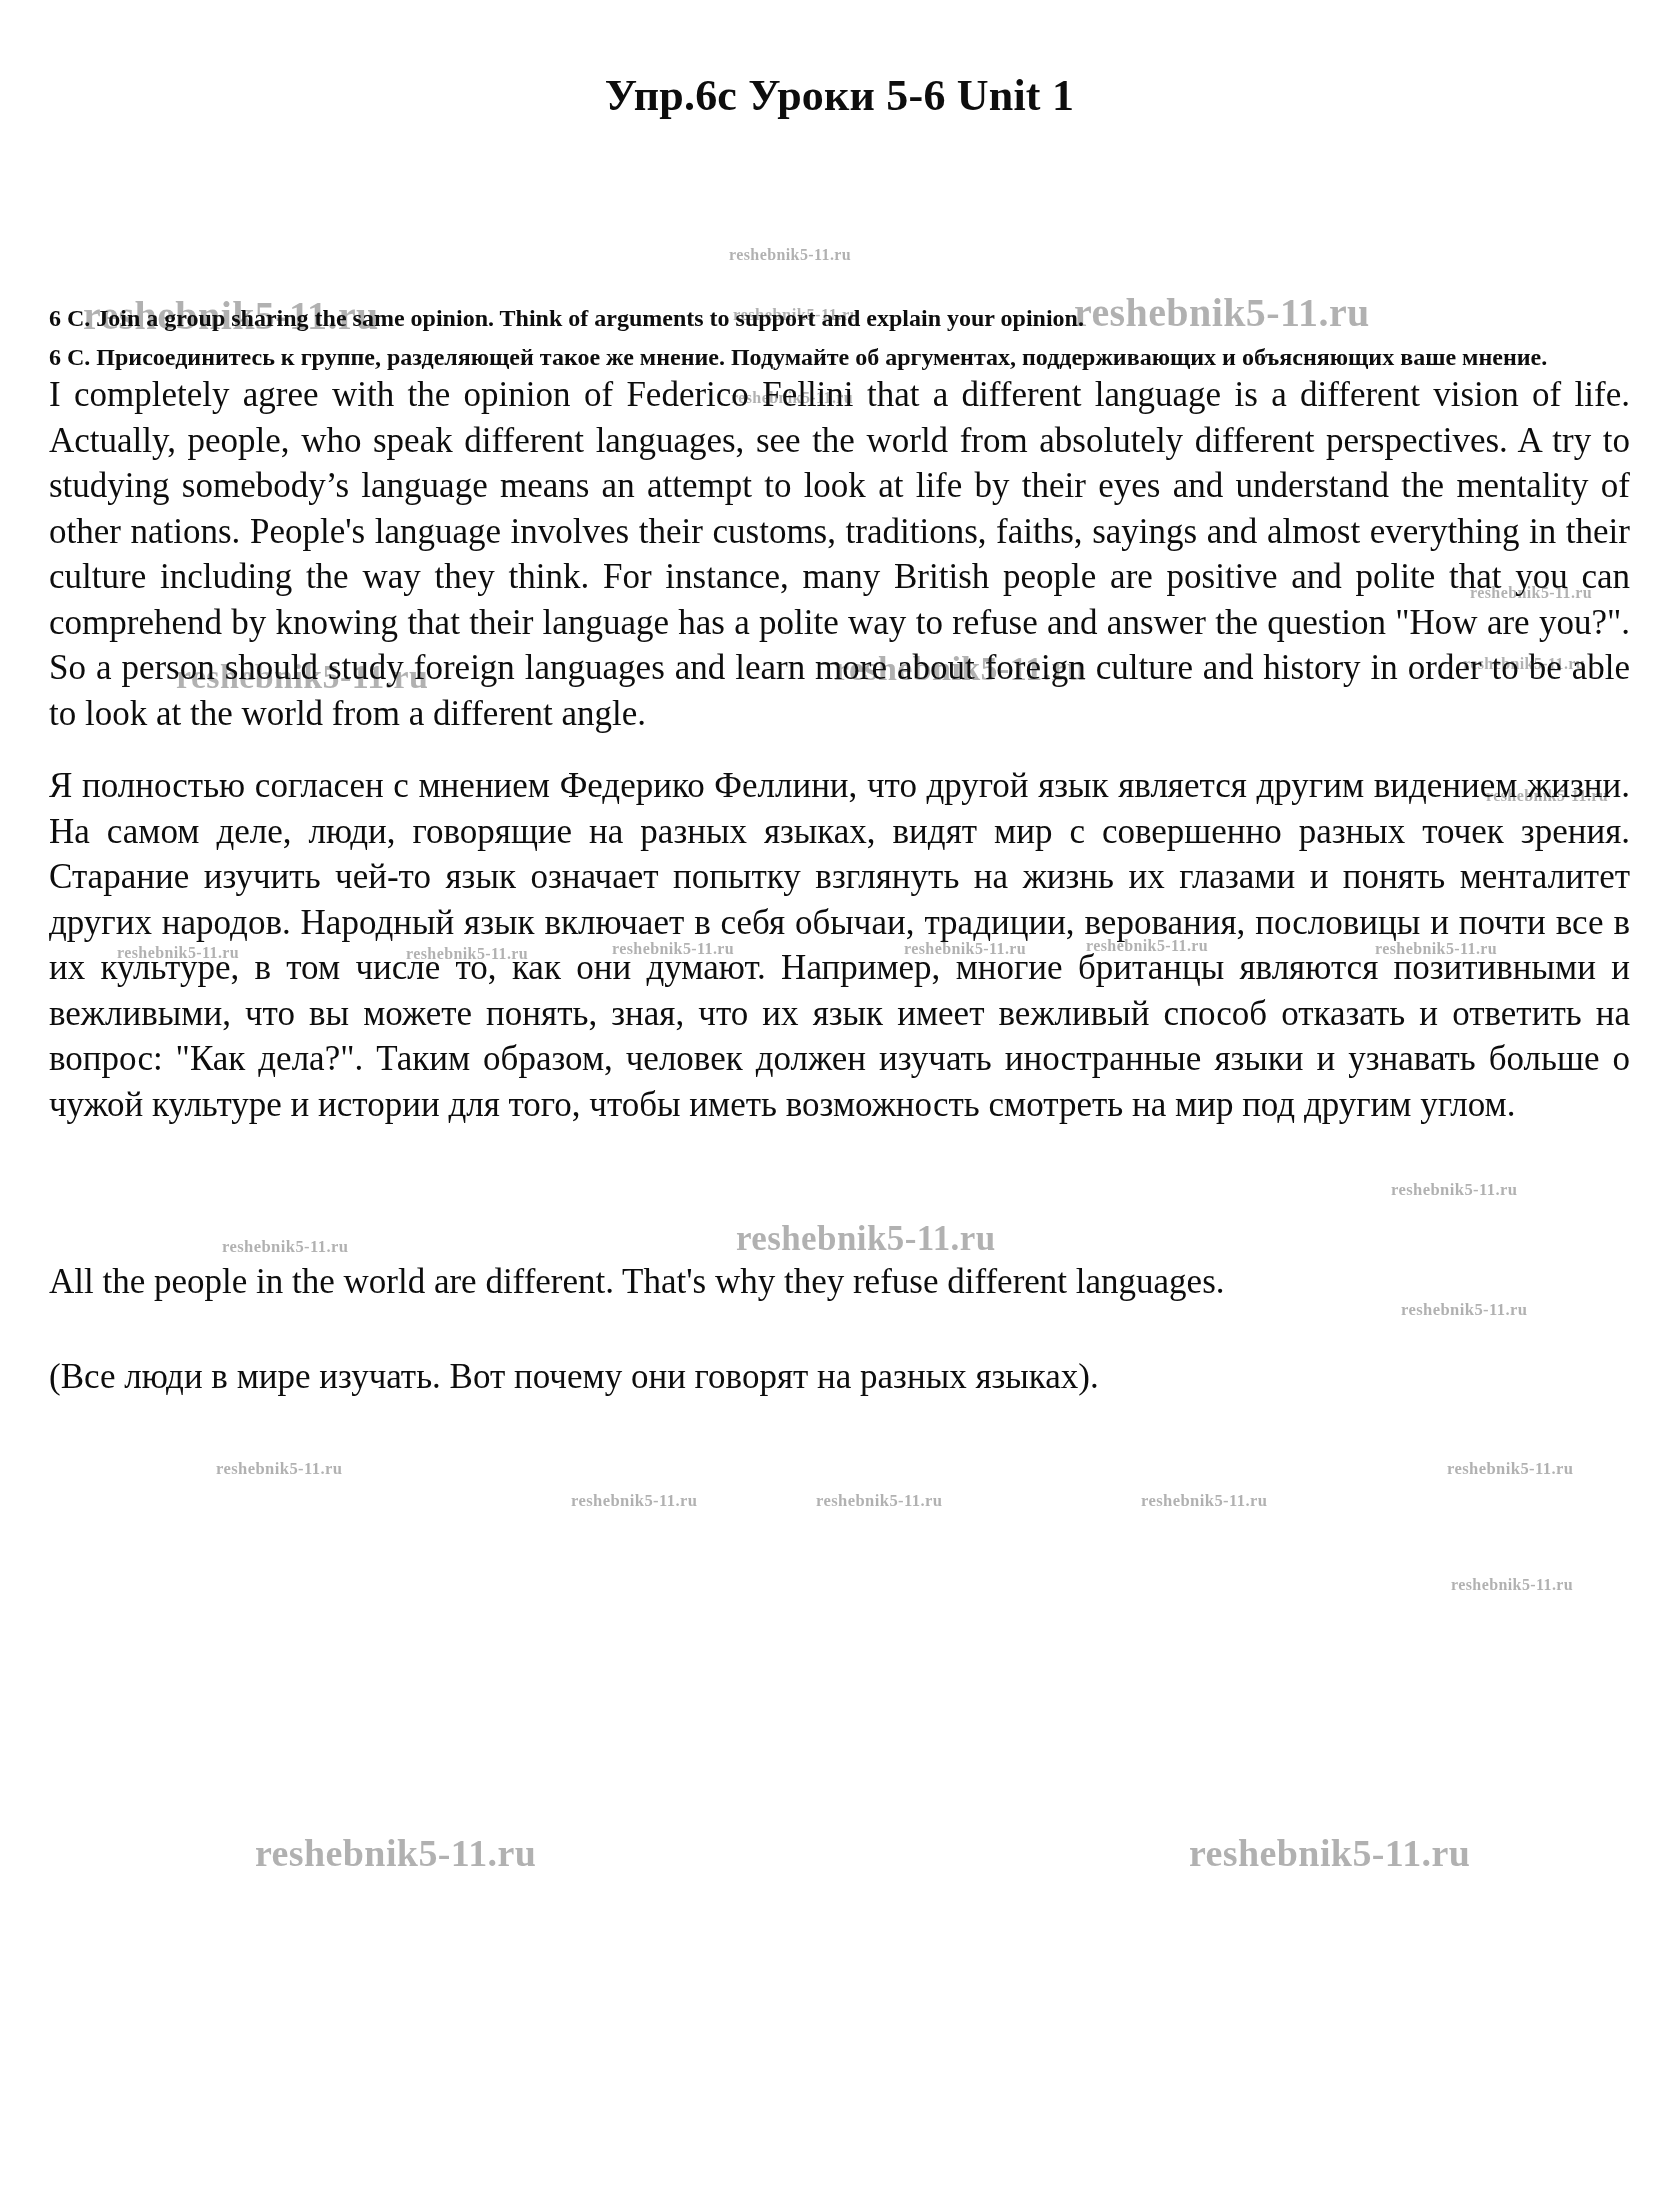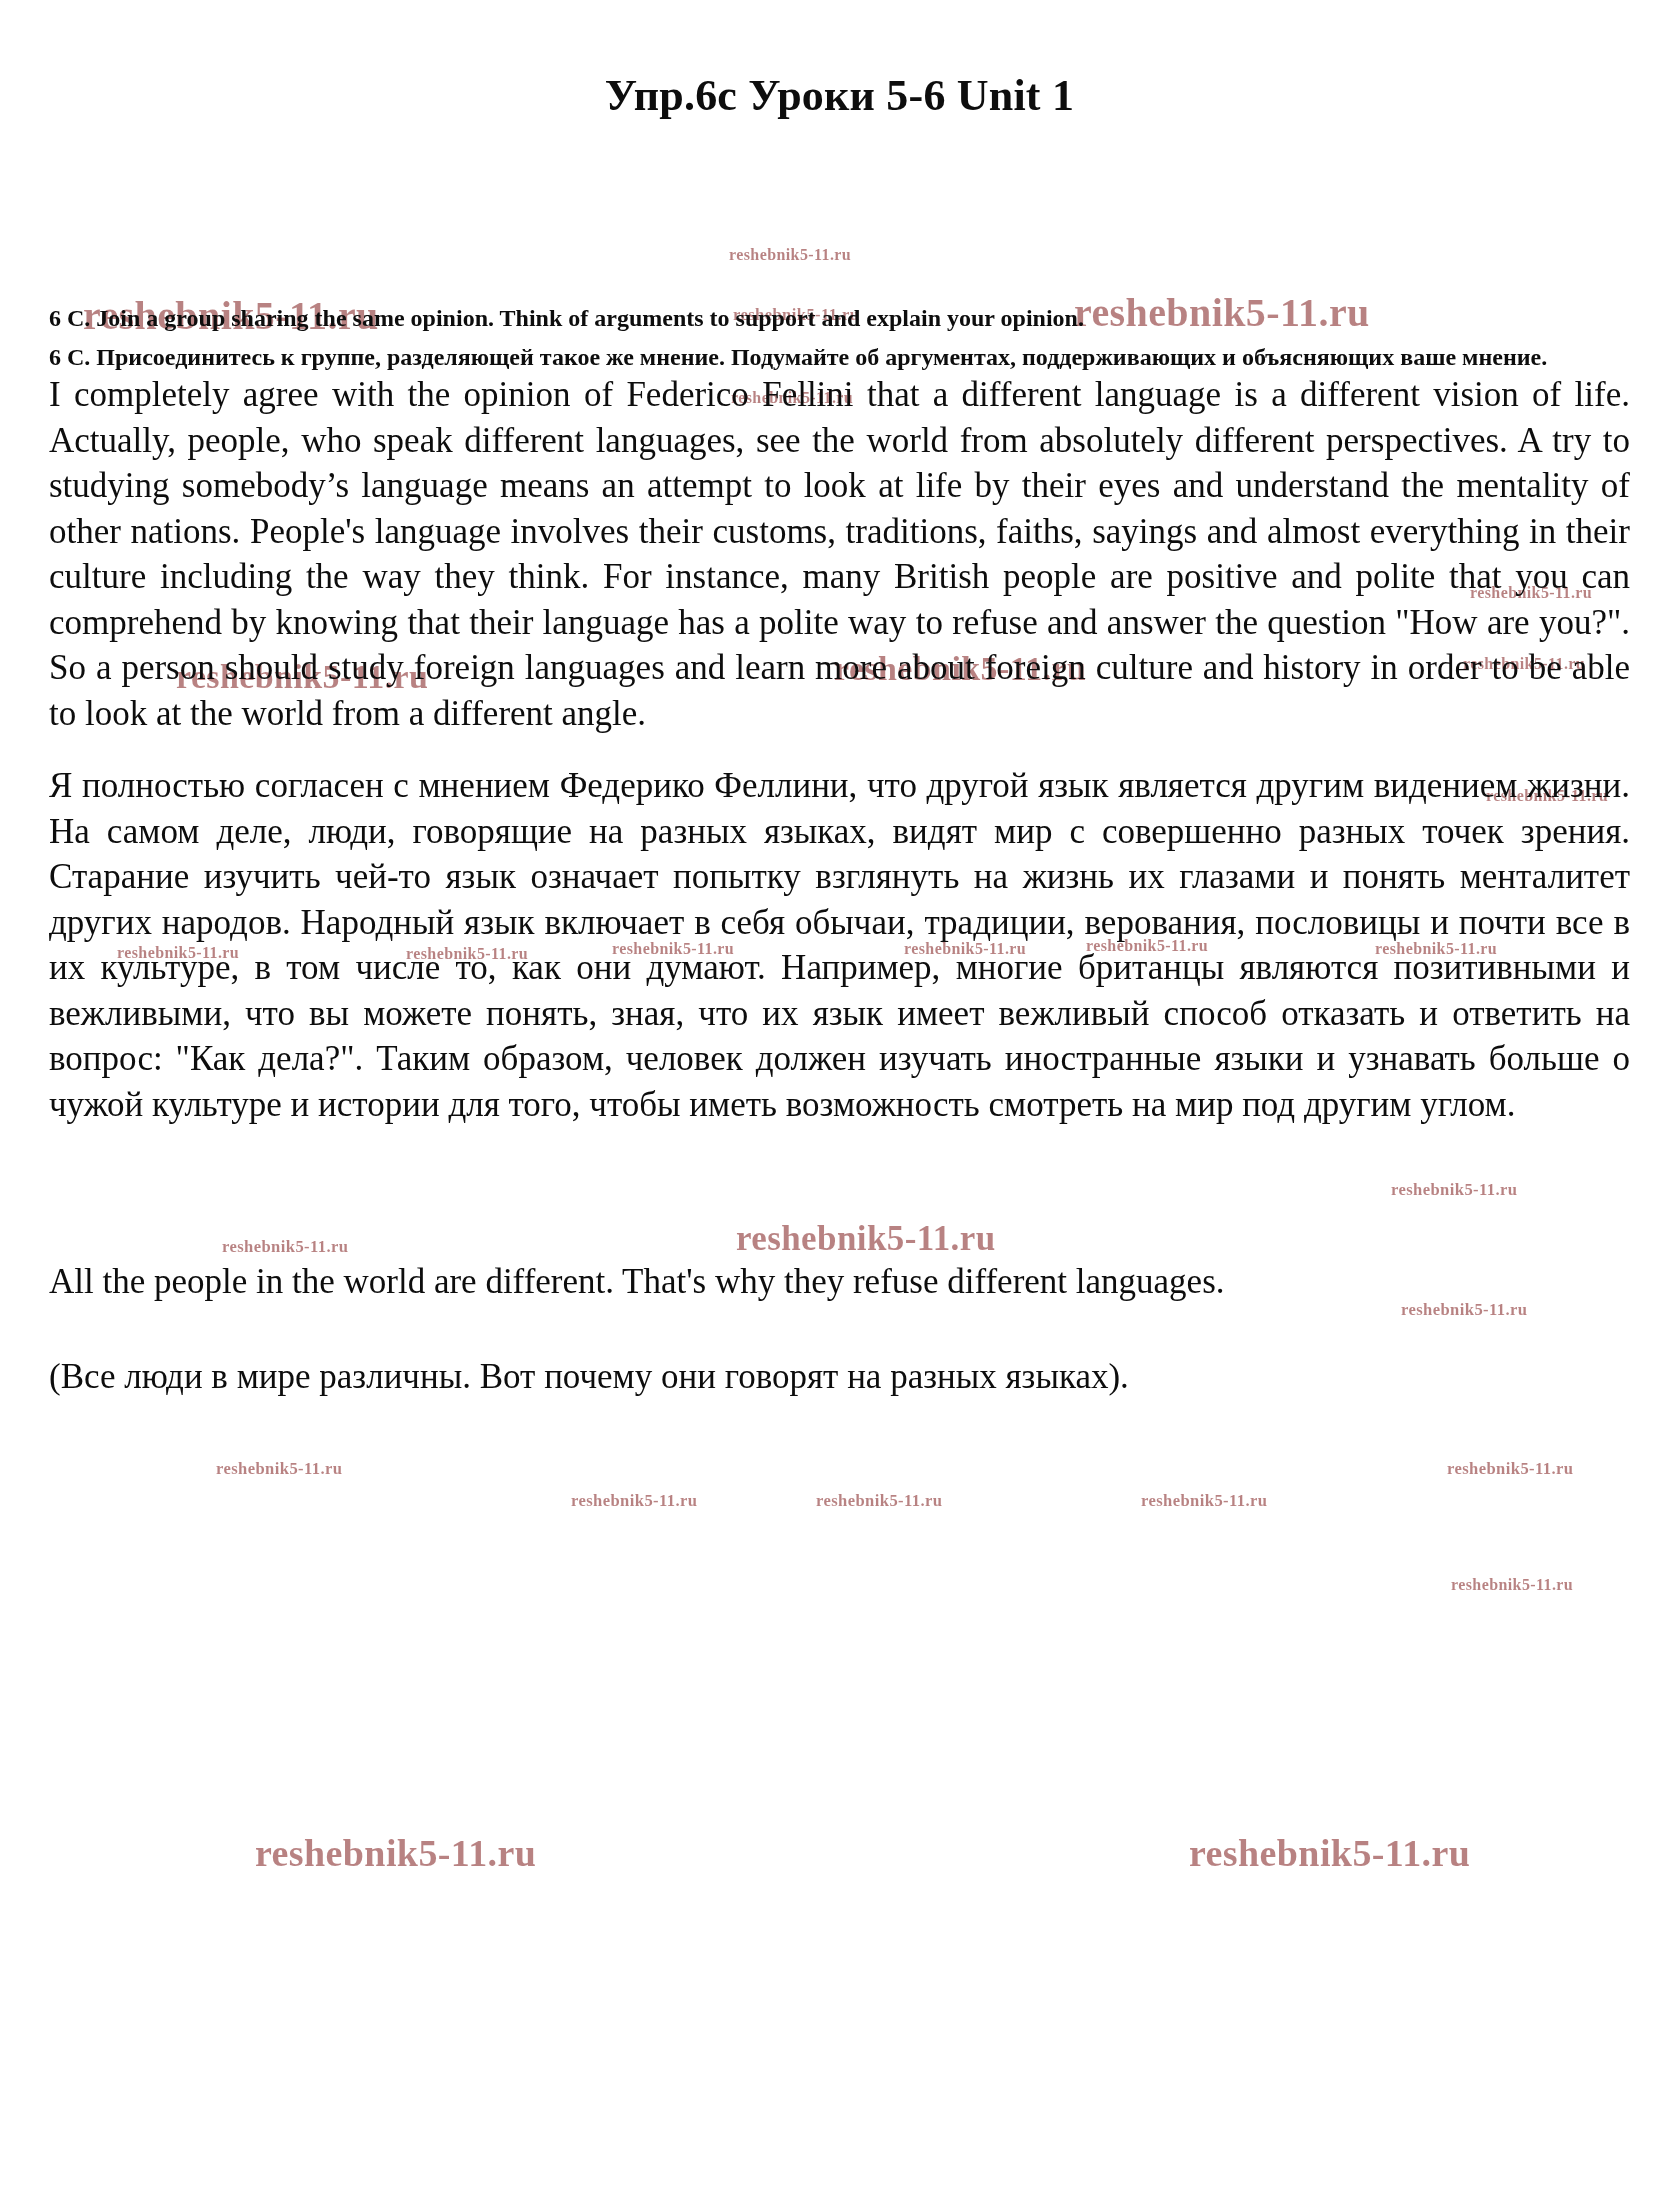--- a/index.html
+++ b/index.html
@@ -80,21 +80,21 @@
   .wm-layer {
     position: absolute;
     inset: 0;
     pointer-events: none;
     z-index: 2;
   }
   .wm {
     position: absolute;
     font-family: "Liberation Serif", serif;
     font-weight: bold;
-    color: #7f1d1d;
+    color: #737373;
     opacity: 0.55;
     white-space: nowrap;
     letter-spacing: 0.4px;
     text-shadow: 0 0.8px 0 rgba(255,255,255,0.6);
   }
 </style>
 </head>
 <body>
 
 <div class="page">
@@ -137,17 +137,17 @@
     <p class="task-ru">6 C. Присоединитесь к группе, разделяющей такое же мнение. Подумайте об аргументах, поддерживающих и объясняющих ваше мнение.</p>
   </div>
 
   <div class="body-block">
     <p class="para para-en">I completely agree with the opinion of Federico Fellini that a different language is a different vision of life. Actually, people, who speak different languages, see the world from absolutely different perspectives. A try to studying somebody’s language means an attempt to look at life by their eyes and understand the mentality of other nations. People's language involves their customs, traditions, faiths, sayings and almost everything in their culture including the way they think. For instance, many British people are positive and polite that you can comprehend by knowing that their language has a polite way to refuse and answer the question "How are you?". So a person should study foreign languages and learn more about foreign culture and history in order to be able to look at the world from a different angle.</p>
     <p class="para para-ru">Я полностью согласен с мнением Федерико Феллини, что другой язык является другим видением жизни. На самом деле, люди, говорящие на разных языках, видят мир с совершенно разных точек зрения. Старание изучить чей-то язык означает попытку взглянуть на жизнь их глазами и понять менталитет других народов. Народный язык включает в себя обычаи, традиции, верования, пословицы и почти все в их культуре, в том числе то, как они думают. Например, многие британцы являются позитивными и вежливыми, что вы можете понять, зная, что их язык имеет вежливый способ отказать и ответить на вопрос: "Как дела?". Таким образом, человек должен изучать иностранные языки и узнавать больше о чужой культуре и истории для того, чтобы иметь возможность смотреть на мир под другим углом.</p>
   </div>
 
   <div class="tail-block">
     <p class="tail-line">All the people in the world are different. That's why they refuse different languages.</p>
-    <p class="tail-line">(Все люди в мире различны. Вот почему они говорят на разных языках).</p>
+    <p class="tail-line">(Все люди в мире изучать. Вот почему они говорят на разных языках).</p>
   </div>
 
 </div>
 
 
 </body></html>

